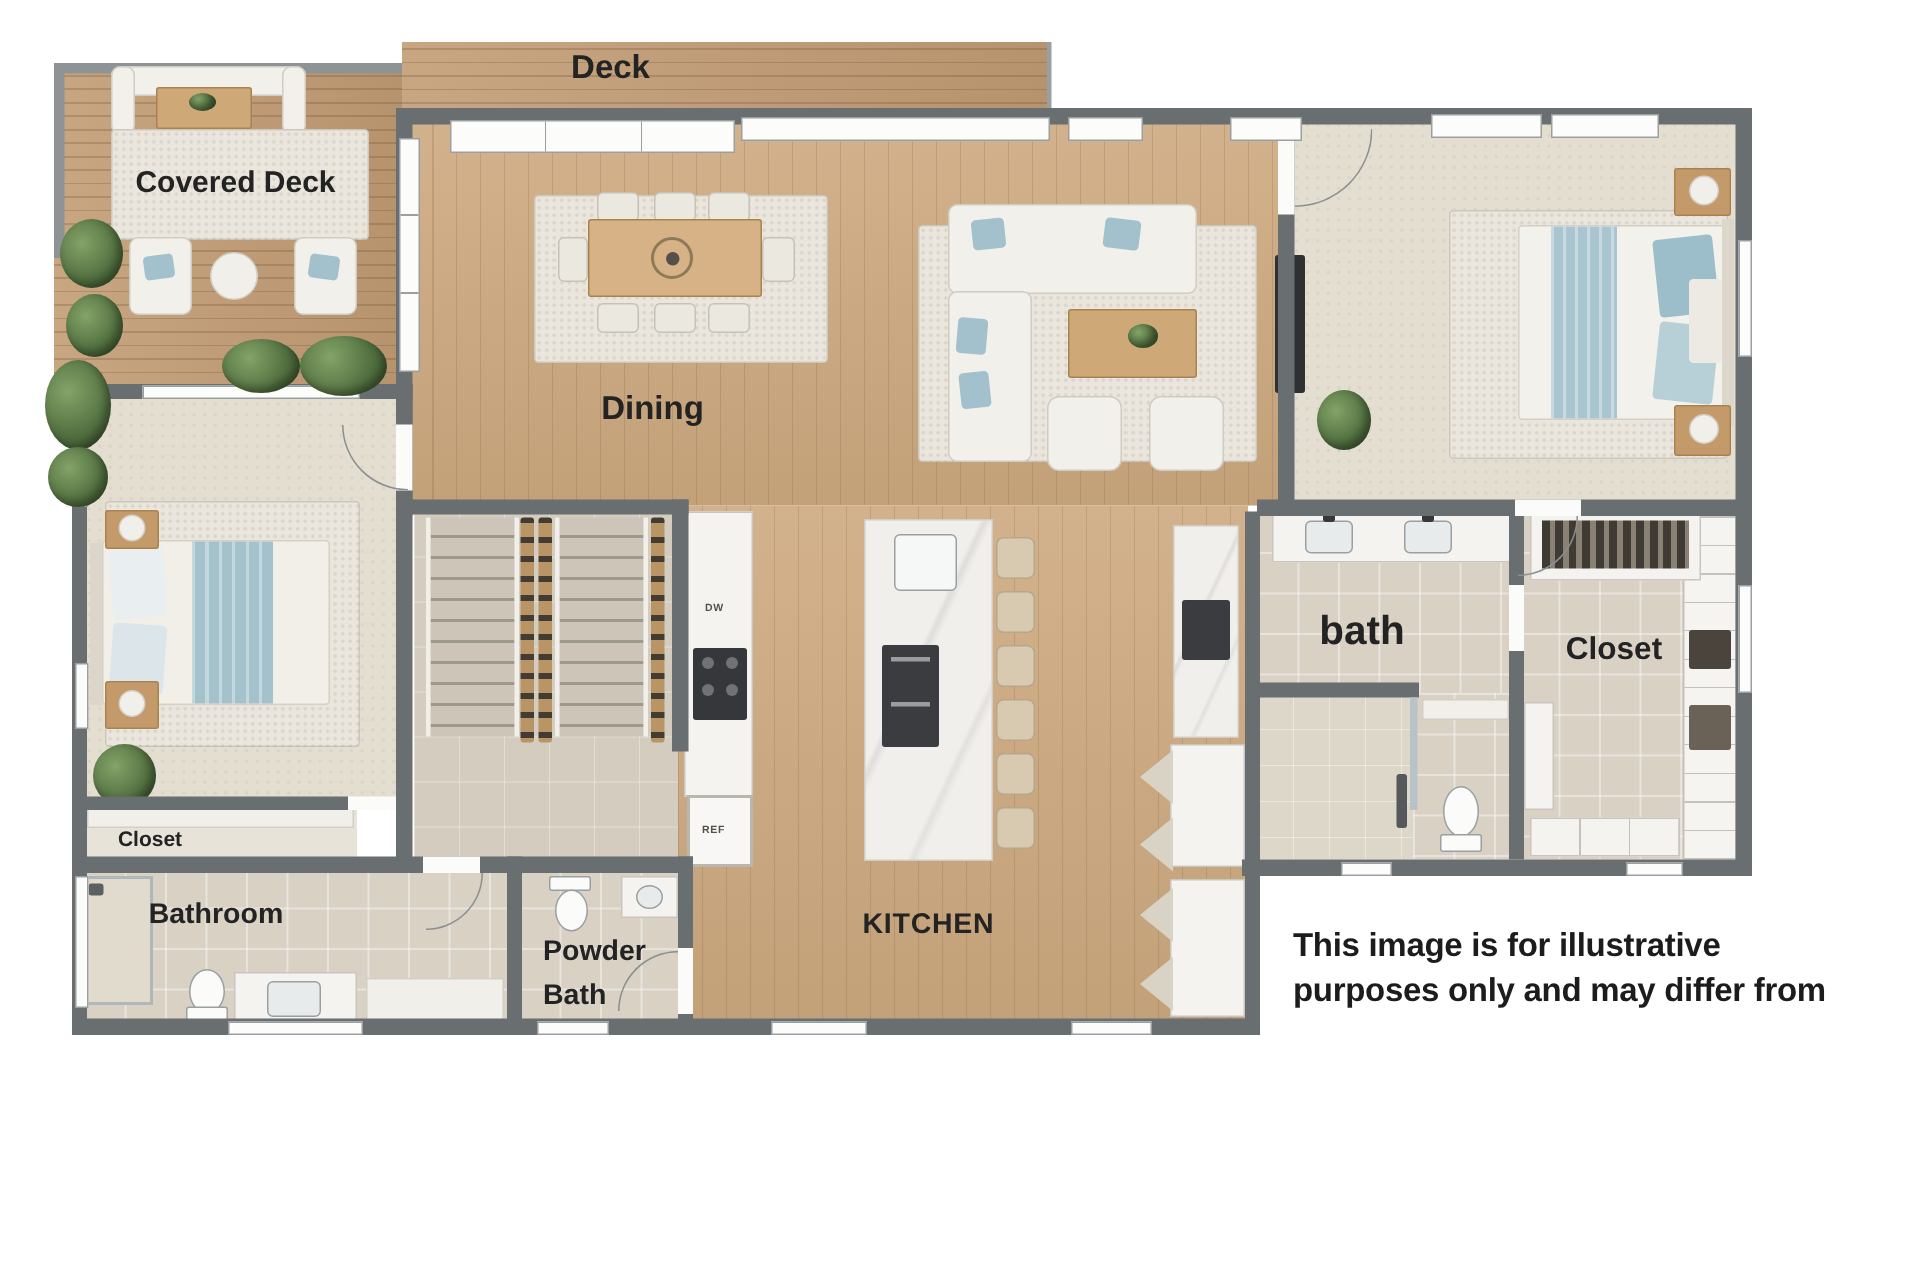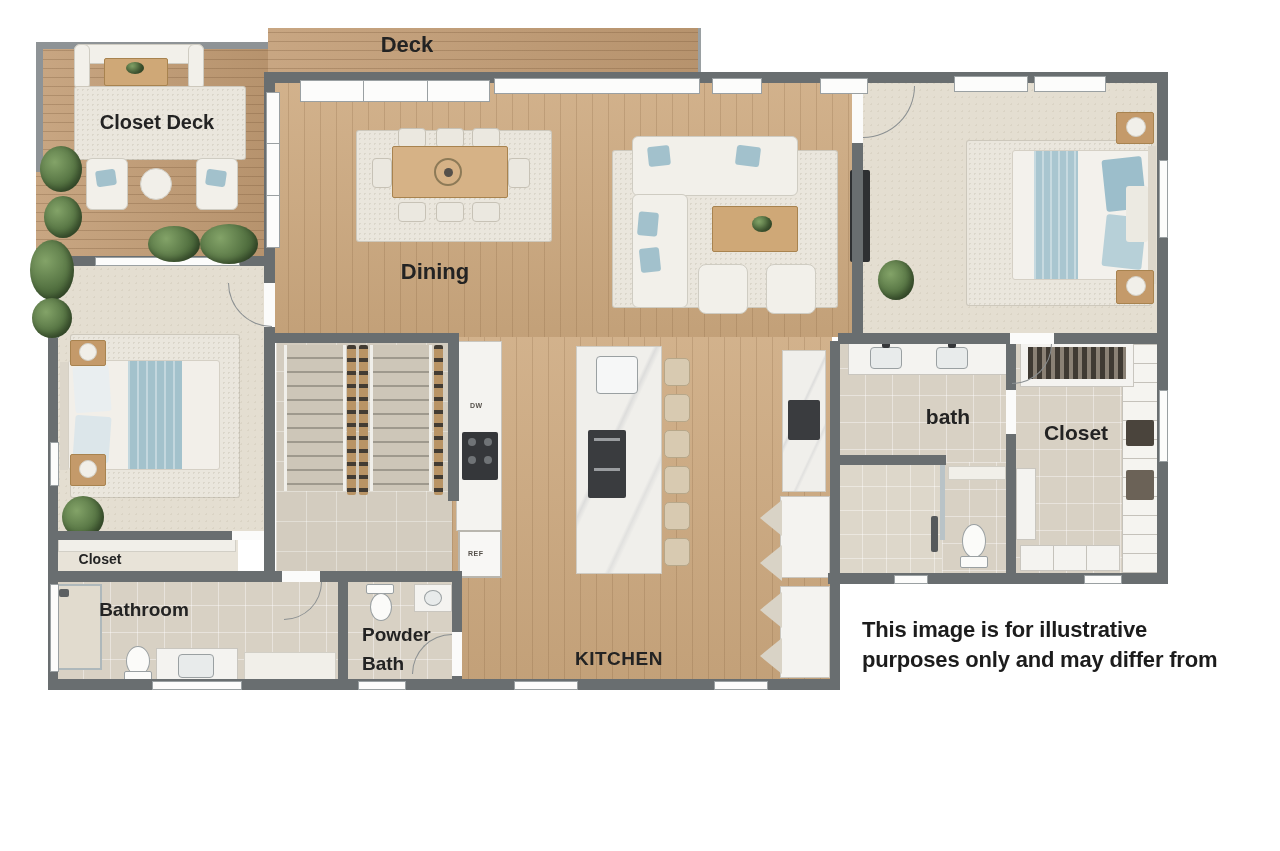--- a/index.html
+++ b/index.html
@@ -265,25 +265,25 @@
   <div class="a win" style="left:1159px;top:390px;width:9px;height:72px;"></div>
 
   <div class="a plant" style="left:40px;top:146px;width:42px;height:46px;"></div>
   <div class="a plant" style="left:44px;top:196px;width:38px;height:42px;"></div>
   <div class="a plant" style="left:148px;top:226px;width:52px;height:36px;"></div>
   <div class="a plant" style="left:200px;top:224px;width:58px;height:40px;"></div>
   <div class="a plant" style="left:30px;top:240px;width:44px;height:60px;"></div>
   <div class="a plant" style="left:32px;top:298px;width:40px;height:40px;"></div>
 
   <div class="lbl" style="left:367px;top:31px;width:80px;font-size:22px;">Deck</div>
-  <div class="lbl" style="left:82px;top:110px;width:150px;font-size:20px;">Closet Deck</div>
+  <div class="lbl" style="left:82px;top:110px;width:150px;font-size:20px;">Covered Deck</div>
   <div class="lbl" style="left:375px;top:258px;width:120px;font-size:22px;">Dining</div>
-  <div class="lbl" style="left:878px;top:404px;width:60px;font-size:21px;margin-left:40px;">bath</div>
+  <div class="lbl" style="left:878px;top:404px;width:60px;font-size:27px;">bath</div>
   <div class="lbl" style="left:1036px;top:420px;width:80px;font-size:21px;">Closet</div>
-  <div class="lbl" style="left:554px;top:605px;width:130px;font-size:19px;letter-spacing:.5px;margin-top:42px;">KITCHEN</div>
+  <div class="lbl" style="left:554px;top:605px;width:130px;font-size:19px;letter-spacing:.5px;">KITCHEN</div>
   <div class="lbl" style="left:70px;top:551px;width:60px;font-size:14px;">Closet</div>
   <div class="lbl" style="left:94px;top:598px;width:100px;font-size:19px;">Bathroom</div>
   <div class="lbl" style="left:362px;top:620px;width:78px;font-size:19px;line-height:29px;text-align:left;">Powder Bath</div>
 
   <div id="disclaimer">
     <div>This image is for illustrative</div>
     <div>purposes only and may differ from</div>
   </div>
 
 

